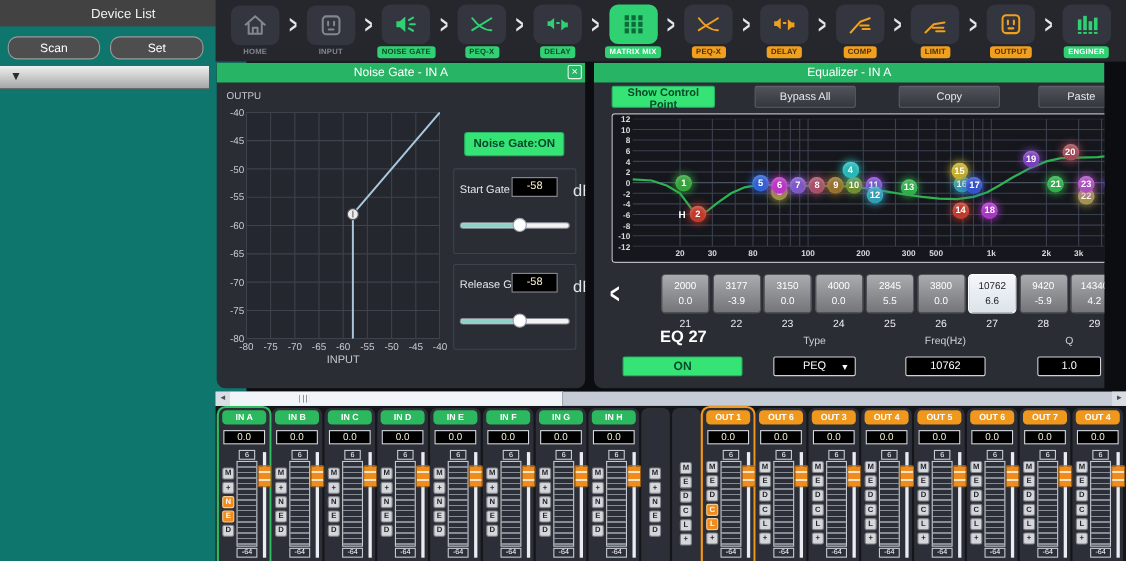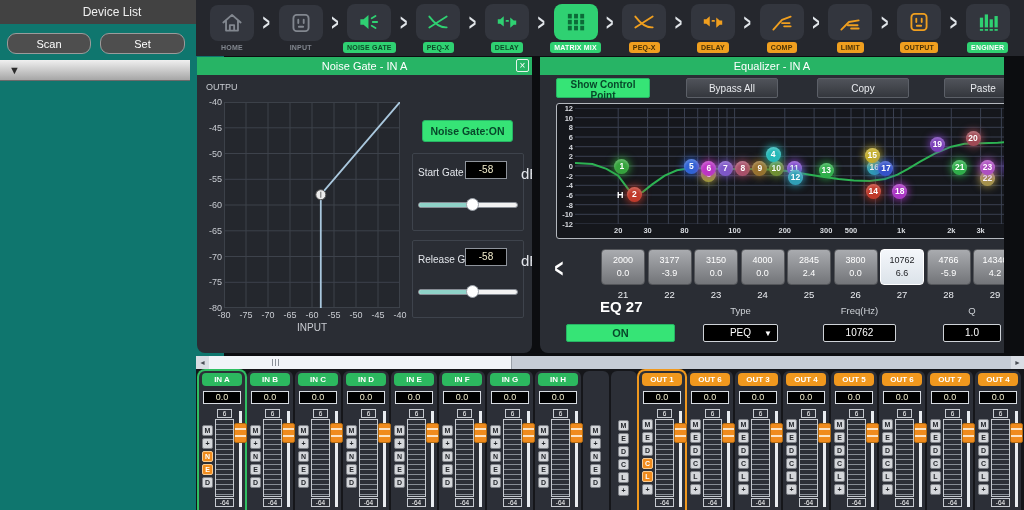--- a/index.html
+++ b/index.html
@@ -422,35 +422,35 @@
           <div>0.0</div>
         </div>
         <div class="band-num" style="left: 154px;">23</div>
         <div class="band-cell" style="left: 200.5px;">
           <div>4000</div>
           <div>0.0</div>
         </div>
         <div class="band-num" style="left: 200.5px;">24</div>
         <div class="band-cell" style="left: 247px;">
           <div>2845</div>
-          <div>2.4</div>
+          <div>5.5</div>
         </div>
         <div class="band-num" style="left: 247px;">25</div>
         <div class="band-cell" style="left: 293.5px;">
           <div>3800</div>
           <div>0.0</div>
         </div>
         <div class="band-num" style="left: 293.5px;">26</div>
         <div class="band-cell sel" style="left: 340px;">
           <div>10762</div>
           <div>6.6</div>
         </div>
         <div class="band-num" style="left: 340px;">27</div>
         <div class="band-cell" style="left: 386.5px;">
-          <div>4766</div>
+          <div>9420</div>
           <div>-5.9</div>
         </div>
         <div class="band-num" style="left: 386.5px;">28</div>
         <div class="band-cell" style="left: 433px;">
           <div>14340</div>
           <div>4.2</div>
         </div>
         <div class="band-num" style="left: 433px;">29</div>
         <div class="band-cell" style="left: 479.5px;">
           <div></div>

